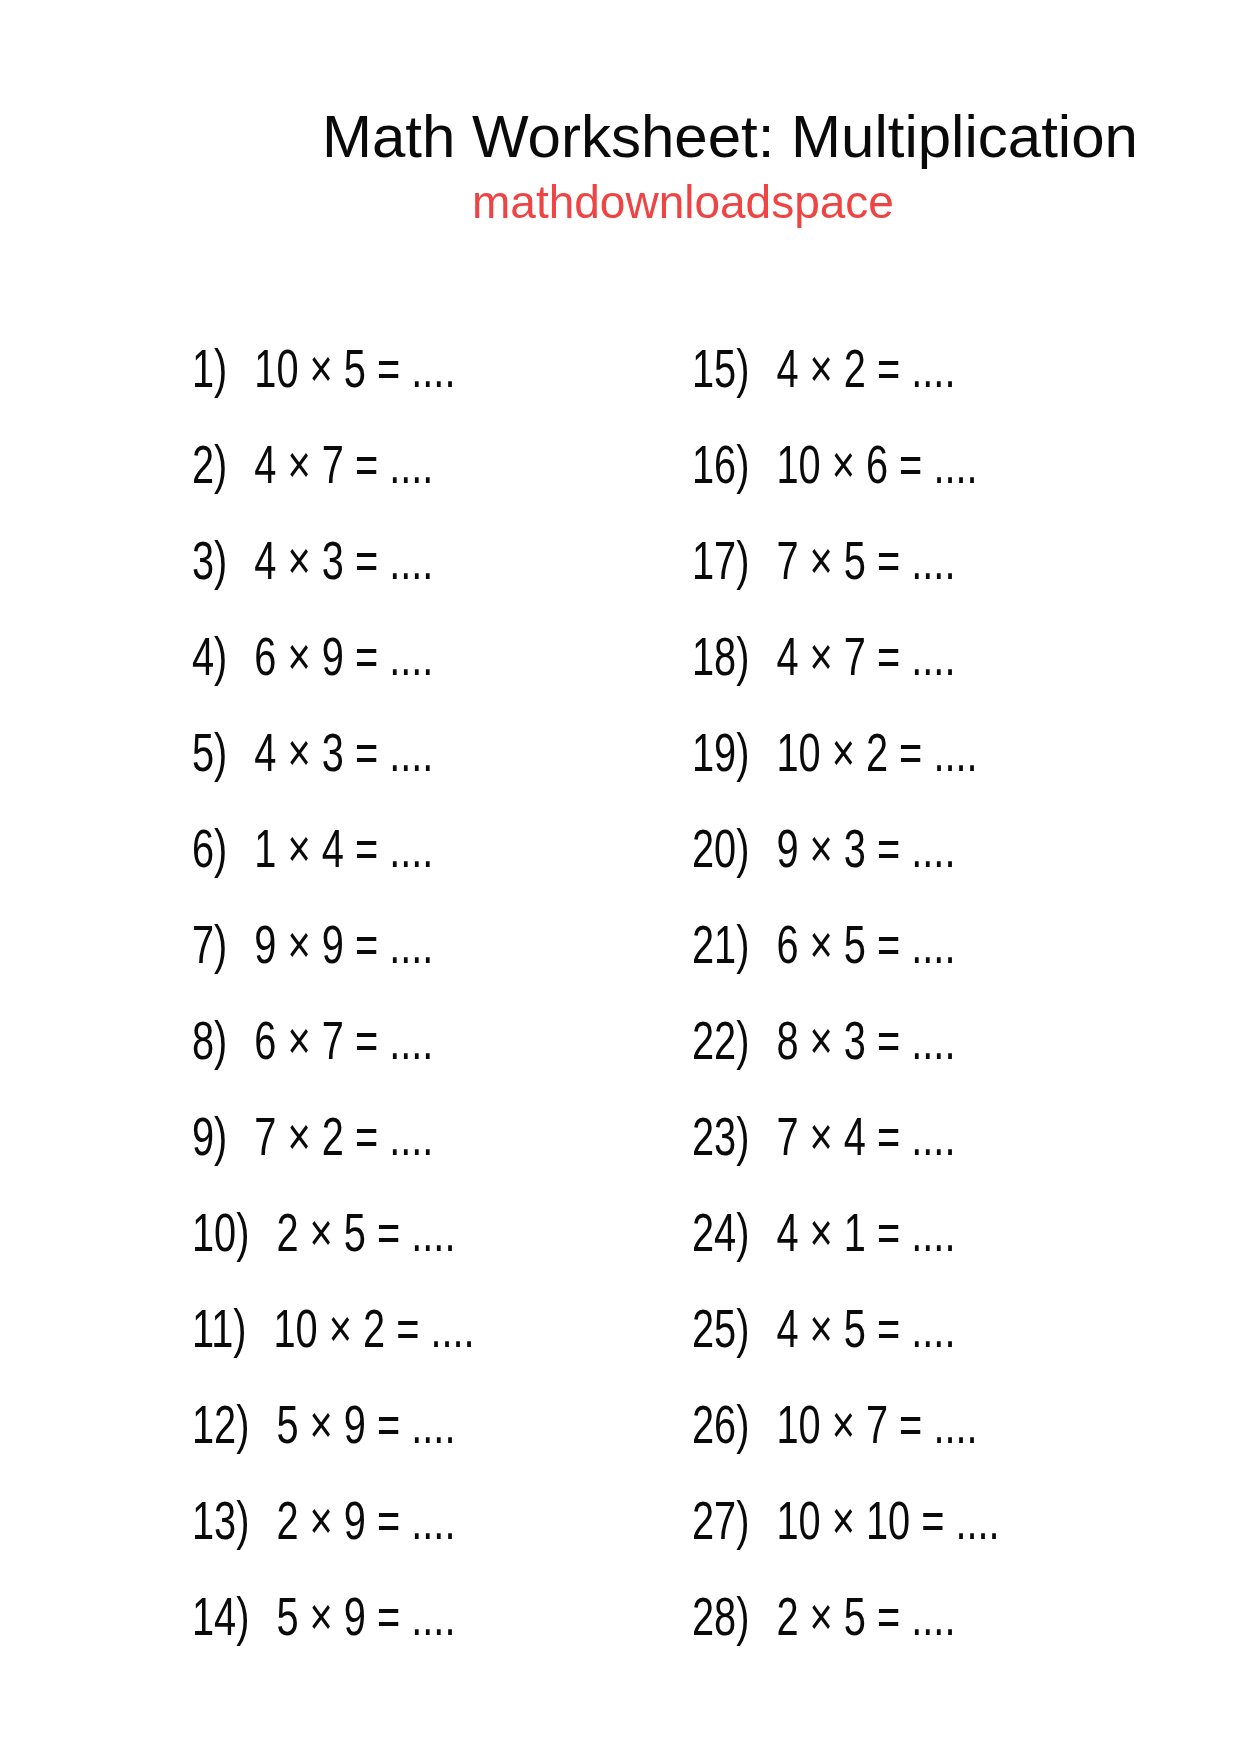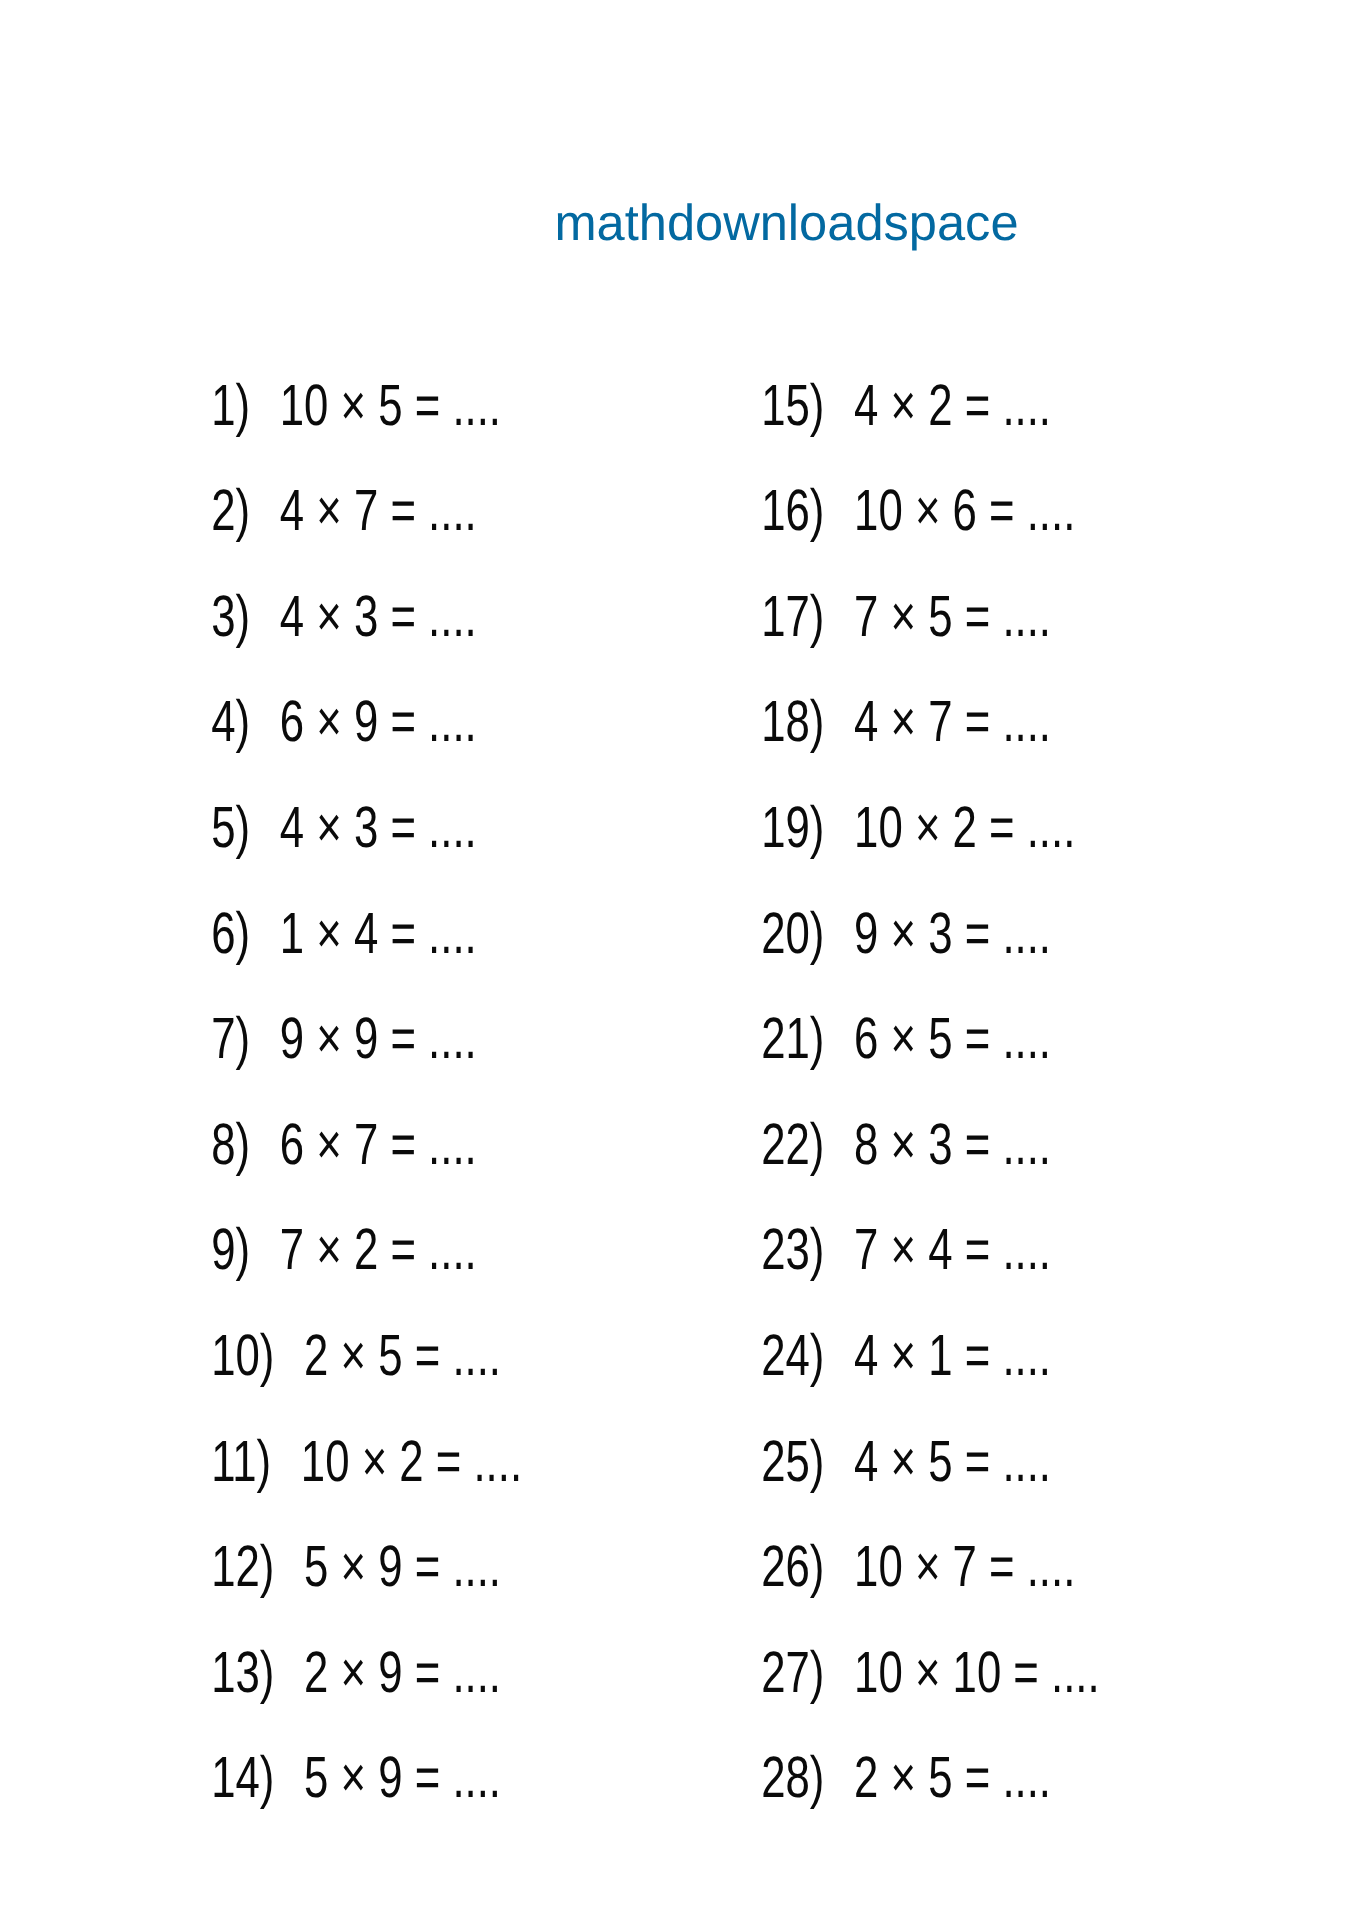--- a/index.html
+++ b/index.html
@@ -17,42 +17,42 @@
     left:322px; top:107px;
     font-size:60px; line-height:60px;
     white-space:nowrap;
     color:#0a0a0a;
   }
   .subtitle {
     position:absolute;
     left:472px; top:179px;
     font-size:46px; line-height:46px;
     white-space:nowrap;
-    color:#0369a1;
-    margin-left:32px;
+    color:#ef4444;
   }
   .col { position:absolute; top:0; left:0; width:0; height:0; }
   .col-left  { left:192px; }
   .col-right { left:692px; }
   .row {
     position:absolute;
     left:0;
     font-size:53px; line-height:53px;
     white-space:nowrap;
     transform:scaleX(0.75);
     transform-origin:left top;
     color:#0a0a0a;
   }
   .expr { margin-left:36px; }
 </style>
 </head>
 <body>
 
 <div class="page">
 
+  <div class="title">Math Worksheet: Multiplication</div>
   <div class="subtitle">mathdownloadspace</div>
 
   <div class="col col-left">
     <div class="row" style="top:342px"><span>1)</span><span class="expr">10 × 5 = ....</span></div>
     <div class="row" style="top:438px"><span>2)</span><span class="expr">4 × 7 = ....</span></div>
     <div class="row" style="top:534px"><span>3)</span><span class="expr">4 × 3 = ....</span></div>
     <div class="row" style="top:630px"><span>4)</span><span class="expr">6 × 9 = ....</span></div>
     <div class="row" style="top:726px"><span>5)</span><span class="expr">4 × 3 = ....</span></div>
     <div class="row" style="top:822px"><span>6)</span><span class="expr">1 × 4 = ....</span></div>
     <div class="row" style="top:918px"><span>7)</span><span class="expr">9 × 9 = ....</span></div>

